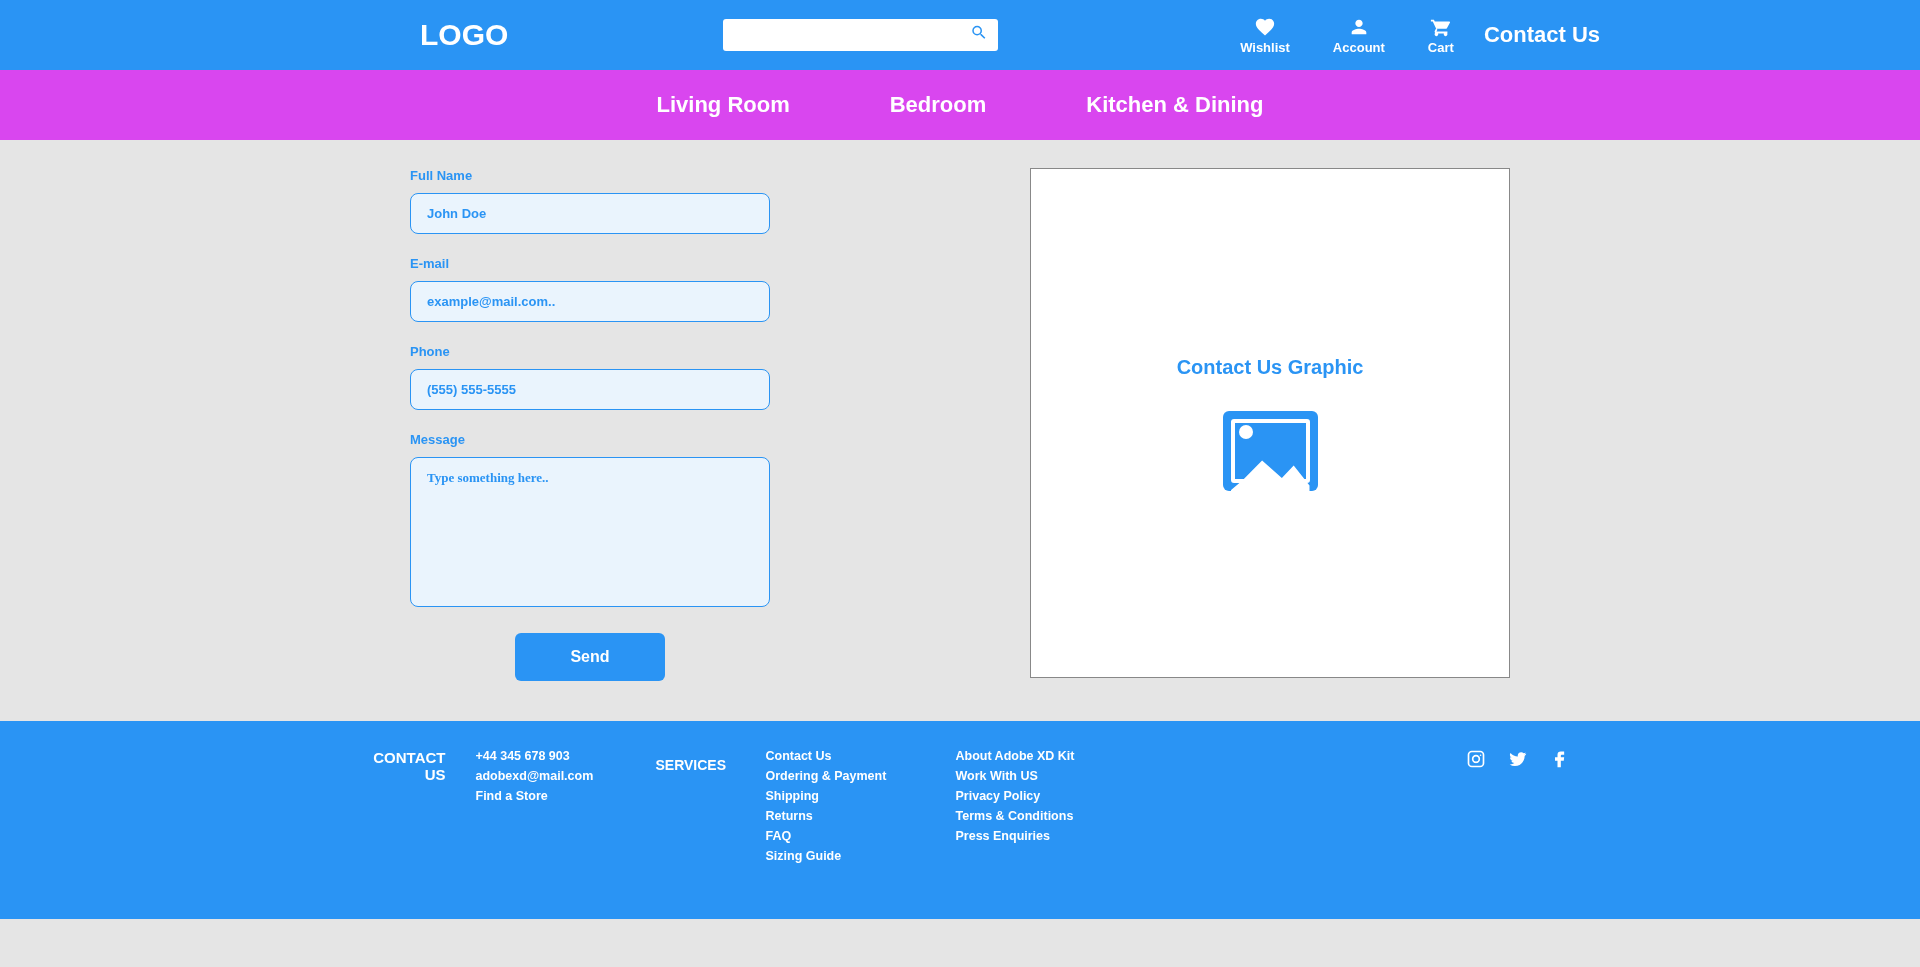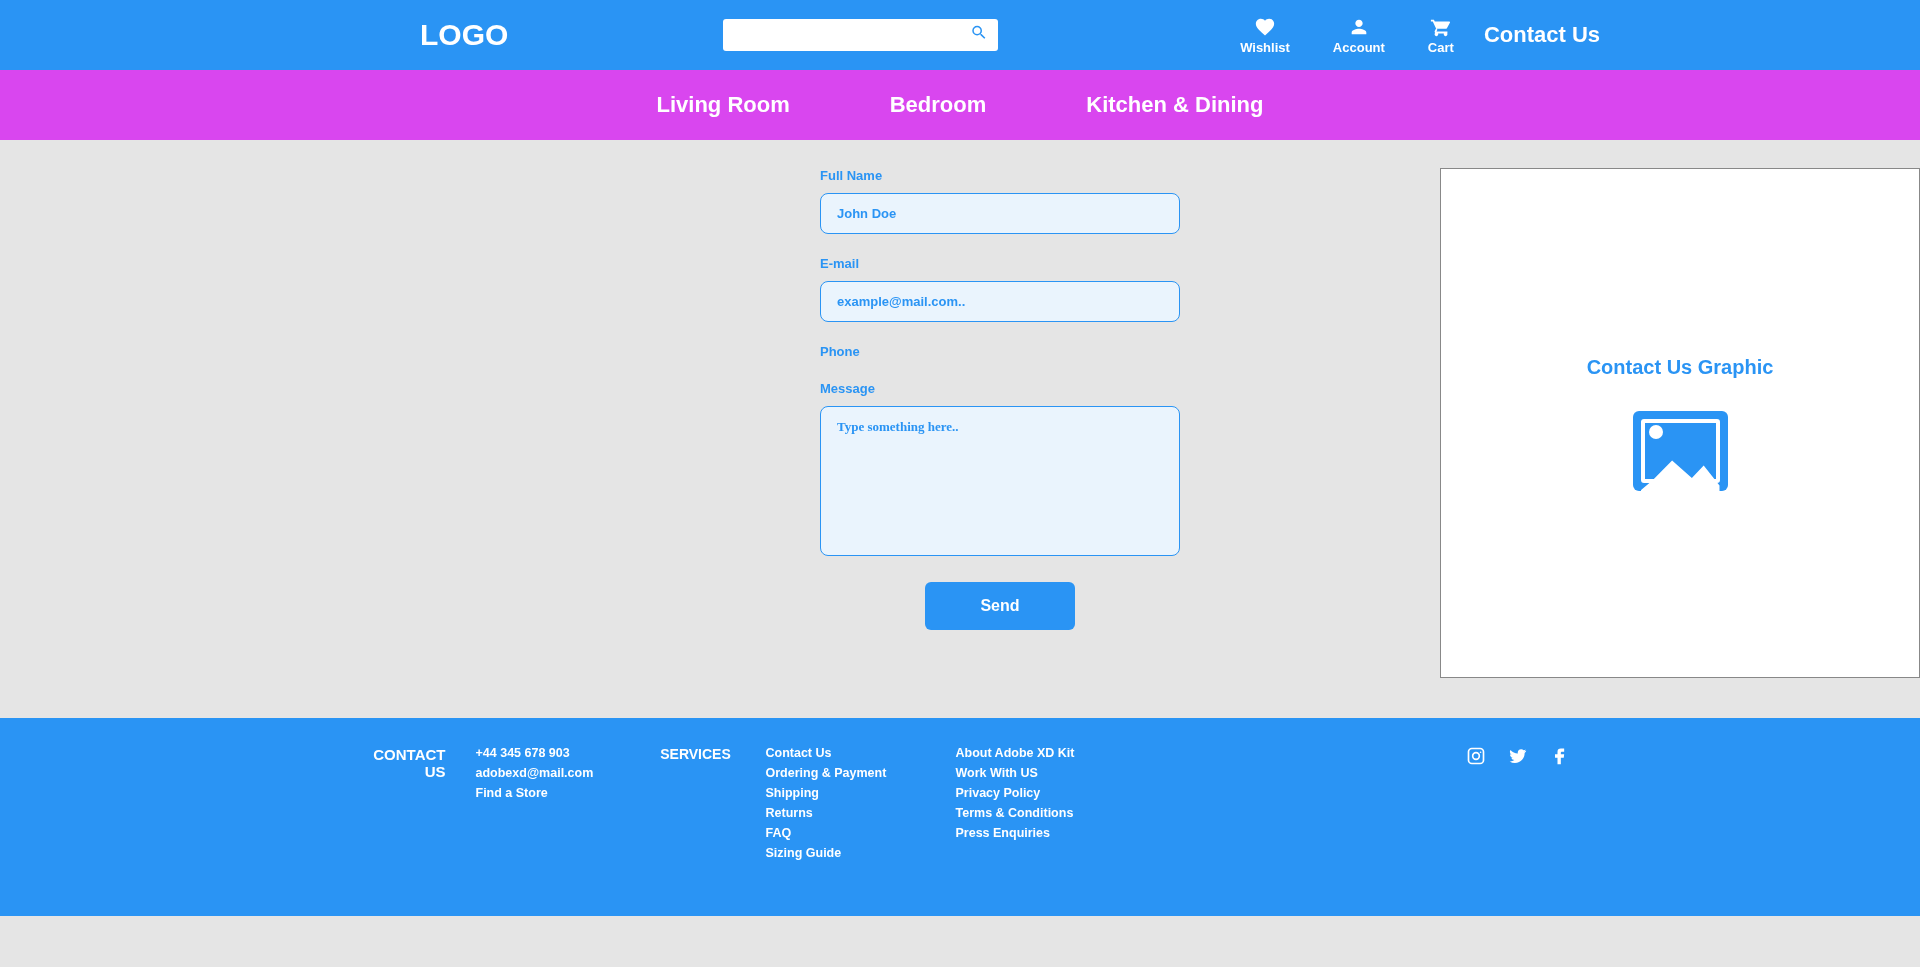--- a/index.html
+++ b/index.html
@@ -14,21 +14,21 @@
   .header .nav-icons { display: flex; align-items: center; gap: 43px; margin-left: 28px; }
   .header .nav-icon { display: flex; flex-direction: column; align-items: center; color: #fff; font-size: 13px; font-weight: 700; cursor: pointer; }
   .header .nav-icon svg { width: 22px; height: 22px; fill: #fff; margin-bottom: 2px; }
   .header .contact-link { color: #fff; font-size: 22px; font-weight: 900; margin-left: 30px; margin-right: 280px; }
 
   
   .subnav { background: #d946ef; height: 70px; display: flex; justify-content: center; align-items: center; gap: 100px; }
   .subnav a { color: #fff; font-size: 22px; font-weight: 900; text-decoration: none; cursor: pointer; }
 
   
-  .main { display: flex; justify-content: flex-end; gap: 260px; padding: 28px 0 40px 0; }
+  .main { display: flex; justify-content: center; gap: 260px; padding: 28px 0 40px 0; }
   .form-col { width: 360px; }
   .form-group { margin-bottom: 22px; }
   .form-group label { color: #2a94f4; font-size: 13px; font-weight: 700; display: block; margin-bottom: 10px; }
   .form-group input, .form-group textarea {
     width: 100%; border: 1px solid #2a94f4; border-radius: 8px;
     background: #eaf4fd; padding: 12px 16px; font-size: 13px; font-weight: 700;
     color: #2a94f4; outline: none; font-family: inherit;
   }
   .form-group input::placeholder, .form-group textarea::placeholder { color: #2a94f4; opacity: 1; }
   .form-group textarea { height: 150px; resize: none; font-family: Liberation Serif, serif; }
@@ -44,21 +44,21 @@
 
   
   .footer { background: #2a94f4; color: #fff; padding: 26px 0 50px 0; }
   .footer-inner { display: flex; justify-content: center; gap: 30px; max-width: 1400px; margin: 0 auto; }
   .footer-col { }
   .footer-col h4 { font-size: 14px; font-weight: 900; margin-bottom: 4px; }
   .footer-col .line { font-size: 12.5px; font-weight: 600; margin-bottom: 6px; cursor: pointer; }
   .footer-col.contact { width: 95px; text-align: right; padding-top:2px;}
   .footer-col.contact h4 { font-size: 15px; }
   .footer-col.contact-lines { width: 150px; padding-top: 2px;}
-  .footer-col.services-h { width: 80px; text-align: center; padding-top:2px;}
+  .footer-col.services-h { width: 80px; text-align: left; padding-top:2px;margin-top:8px;}
   .footer-col.services-lines { width: 160px; padding-top:2px;}
   .footer-col.info-h { width: 100px; text-align: right; padding-top:2px;}
   .footer-col.info-lines { width: 160px; padding-top:2px;}
   .footer-social { display: flex; gap: 22px; margin-left: 320px; padding-top:2px;}
   .footer-social svg { width: 20px; height: 20px; fill: #fff; cursor: pointer; }
 
 </style>
 </head>
 <body>
 
@@ -112,20 +112,21 @@
       <input type="text" placeholder="John Doe" style="">
     </div>
 
     <div class="form-group">
       <label>E-mail</label>
       <input type="text" placeholder="example@mail.com.." style="">
     </div>
 
     <div class="form-group">
       <label>Phone</label>
+      <input type="text" placeholder="(555) 555-5555" style="">
     </div>
 
     <div class="form-group">
       <label>Message</label>
       <textarea placeholder="Type something here.." style=""></textarea>
     </div>
 
     <button class="send-btn">Send</button>
   </div>
 

